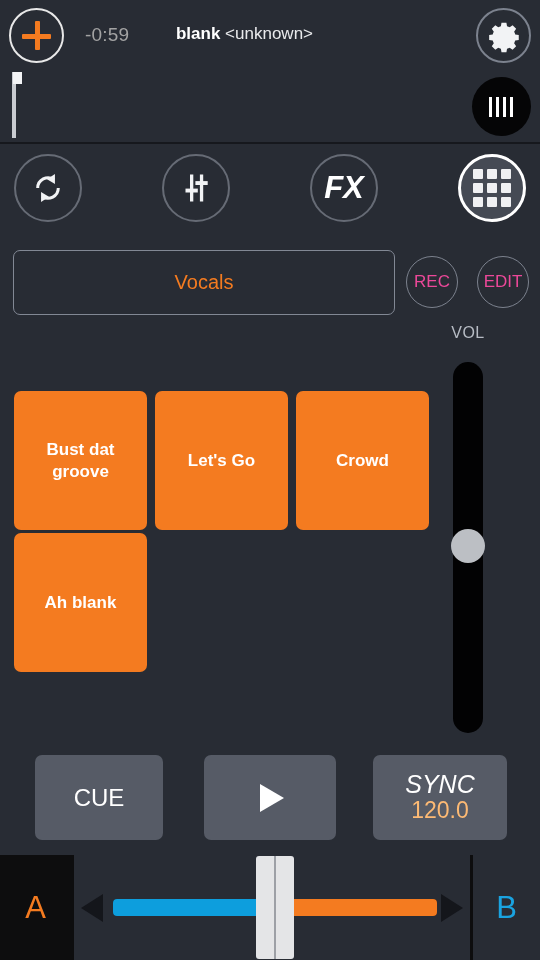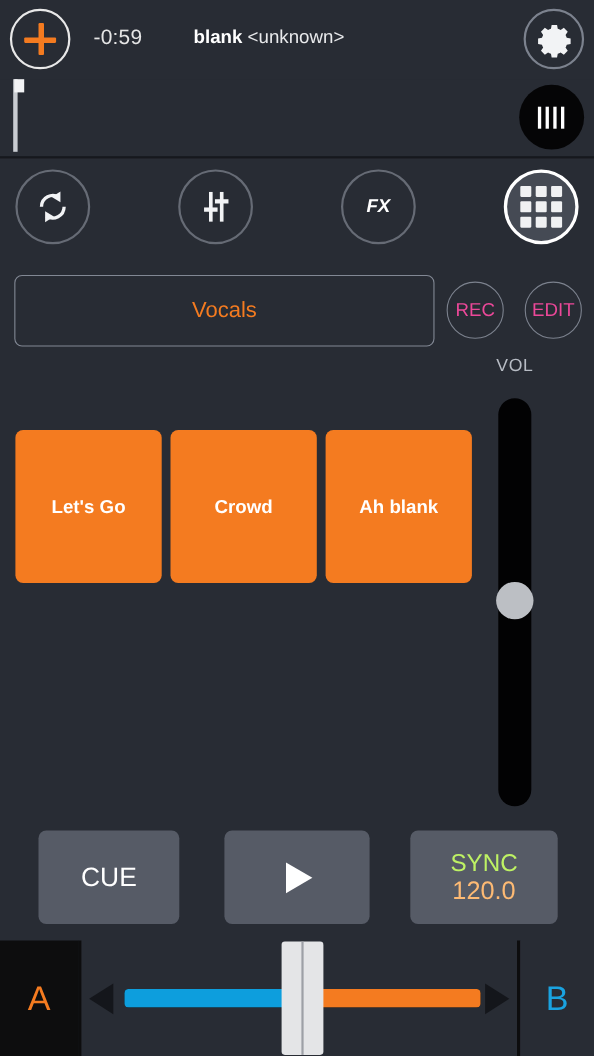--- a/index.html
+++ b/index.html
@@ -25,21 +25,21 @@
   .add-btn .plus-h {
     position: absolute; left: 11px; top: 23.5px; width: 29px; height: 5.5px;
     background: #f47b20; border-radius: 1px;
   }
   .add-btn .plus-v {
     position: absolute; left: 23.5px; top: 11px; width: 5.5px; height: 29px;
     background: #f47b20; border-radius: 1px;
   }
   .time-label {
     position: absolute; left: 85px; top: 24px;
-    font-size: 19px; color: #e5e5e5; letter-spacing: .2px;
+    font-size: 19px; color: #a3a3a3; letter-spacing: .2px;
   }
   .track-info {
     position: absolute; left: 0; top: 24px; width: 489px;
     text-align: center; font-size: 17px; color: #ffffff;
   }
   .track-title { font-weight: bold; }
   .track-artist { font-weight: normal; color: #e9eaec; }
   .gear-btn {
     position: absolute; right: 9px; top: 8px;
     width: 55px; height: 55px; border-radius: 50%;
@@ -81,21 +81,21 @@
   .circ-btn.active {
     border: 3px solid #ffffff; background: #454a54;
   }
   #loop-btn { left: 14px; }
   #mixer-btn { left: 162px; }
   #fx-btn { left: 310px; }
   #pads-btn { left: 458px; }
   .fx-label {
     position: absolute; left: 0; top: 0; width: 100%; height: 100%;
     display: flex; align-items: center; justify-content: center;
-    font-size: 17px; font-style: italic; font-weight: bold; color: #ffffff;
+    font-size: 31px; font-style: italic; font-weight: bold; color: #ffffff;
   }
   .icon-center {
     position: absolute; left: 0; top: 0; width: 100%; height: 100%;
     display: flex; align-items: center; justify-content: center;
   }
   .grid9 {
     display: grid; grid-template-columns: repeat(3, 10px);
     grid-template-rows: repeat(3, 10px); gap: 4px;
   }
   .grid9 i { display: block; background: #f0f1f3; border-radius: 1px; }
@@ -158,21 +158,21 @@
     color: #ffffff;
   }
   #cue-btn { left: 35px; width: 128px; font-size: 24px; }
   #play-btn { left: 204px; width: 132px; }
   #sync-btn { left: 373px; width: 134px; }
   .play-tri {
     width: 0; height: 0; border-left: 24px solid #ffffff;
     border-top: 14px solid transparent; border-bottom: 14px solid transparent;
     margin-left: 4px;
   }
-  .sync-top { font-size: 22px; color: #bef264; line-height: 1.05; }
+  .sync-top { font-size: 25px; color: #ffffff; line-height: 1.05; font-style: italic; }
   .sync-bpm { font-size: 23px; color: #fdba74; line-height: 1.15; }
 
   
   .xfader { position: absolute; left: 0; top: 855px; width: 540px; height: 105px; }
   .deck-a {
     position: absolute; left: 0; top: 0; width: 71px; height: 105px;
     background: #0d0d0e;
     display: flex; align-items: center; justify-content: center;
     font-size: 31px; color: #f47b20;
   }
@@ -297,20 +297,21 @@
 
 <div class="bank-row">
   <div class="bank-name">Vocals</div>
 </div>
 <div class="small-circ" id="rec-btn">REC</div>
 <div class="small-circ" id="edit-btn">EDIT</div>
 
 <div class="vol-label">VOL</div>
 
 <div class="pads">
+  <div class="pad">Bust dat groove</div>
   <div class="pad">Let's Go</div>
   <div class="pad">Crowd</div>
   <div class="pad">Ah blank</div>
 </div>
 
 <div class="vol-track"></div>
 <div class="vol-knob"></div>
 
 <div class="transport">
   <div class="tbtn" id="cue-btn">

